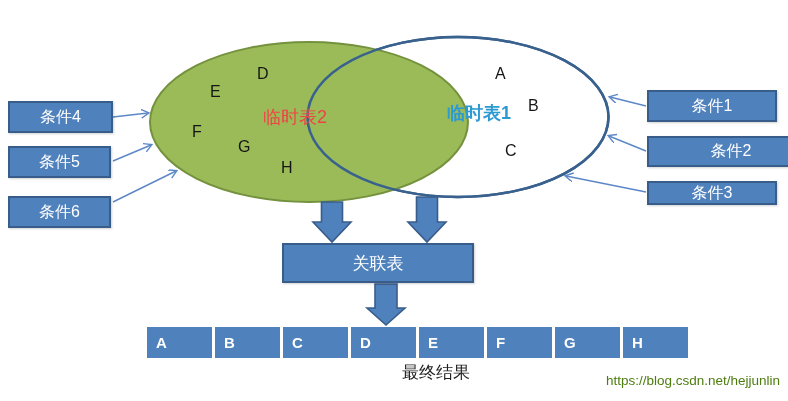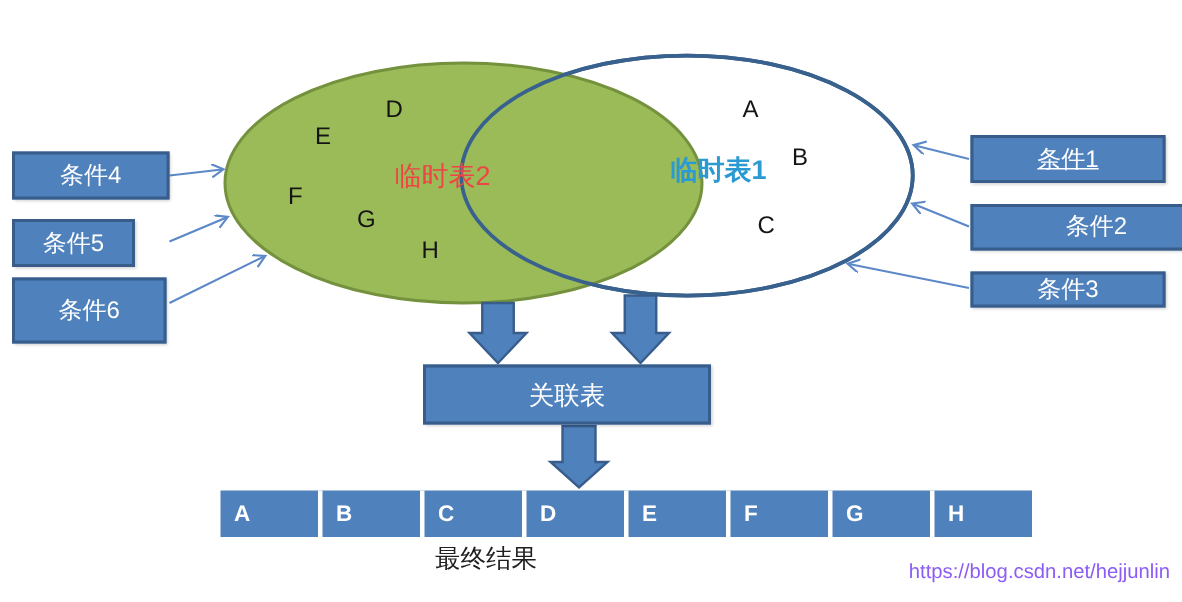--- a/index.html
+++ b/index.html
@@ -27,26 +27,26 @@
   #result-row{
     position:absolute;left:147px;top:327px;width:541px;height:31px;
     display:flex;
   }
   .cell{
     flex:1;background:#4f81bd;color:#fff;font-weight:bold;font-size:15px;
     line-height:31px;padding-left:9px;box-sizing:border-box;
   }
   .cell + .cell{border-left:3px solid #ffffff;}
   #result-caption{
-    position:absolute;left:290px;top:361px;width:180px;text-align:left;
+    position:absolute;left:290px;top:361px;width:180px;text-align:right;
     font-size:17px;color:#1e1e1e;
   }
   #watermark{
     position:absolute;left:558px;top:373px;width:222px;text-align:right;
-    font-size:13.5px;color:#8b5cf6;
+    font-size:13.5px;color:#4d7c0f;
   }
 </style>
 </head>
 <body>
 
 <div id="canvas">
 
   <svg id="diagram-svg" width="788" height="401" viewBox="0 0 788 401">
     <defs>
       <marker id="ah" markerWidth="12" markerHeight="12" refX="7" refY="4.5" orient="auto" markerUnits="userSpaceOnUse">
@@ -70,28 +70,28 @@
 
     <polygon points="321.5,202 342.5,202 342.5,222 351,222 332,242 313,222 321.5,222" fill="#4f81bd" stroke="#385d8a" stroke-width="1.6"></polygon>
     <polygon points="416.5,197 437.5,197 437.5,222 446,222 427,242 408,222 416.5,222" fill="#4f81bd" stroke="#385d8a" stroke-width="1.6"></polygon>
 
     <polygon points="375,284 397,284 397,308 405,308 386,325 367,308 375,308" fill="#4f81bd" stroke="#385d8a" stroke-width="1.6"></polygon>
   </svg>
 
   <div class="cond" style="left:8px;top:101px;width:105px;height:32px;">
     <span>条件4</span>
   </div>
-  <div class="cond" style="left:8px;top:146px;width:82px;height:32px;">
+  <div class="cond" style="left:8px;top:146px;width:103px;height:32px;">
     <span>条件5</span>
   </div>
-  <div class="cond" style="left:8px;top:185px;width:103px;height:44px;">
+  <div class="cond" style="left:8px;top:196px;width:103px;height:32px;">
     <span>条件6</span>
   </div>
 
-  <div class="cond" style="left:647px;top:90px;width:130px;height:32px;text-decoration:underline;">
+  <div class="cond" style="left:647px;top:90px;width:130px;height:32px;">
     <span>条件1</span>
   </div>
   <div class="cond" style="left:647px;top:136px;width:144px;height:31px;padding-left:24px;">
     <span>条件2</span>
   </div>
   <div class="cond" style="left:647px;top:181px;width:130px;height:24px;">
     <span>条件3</span>
   </div>
 
   <span class="venn-label lbl-left" style="left:263px;top:105px;">临时表2</span>

